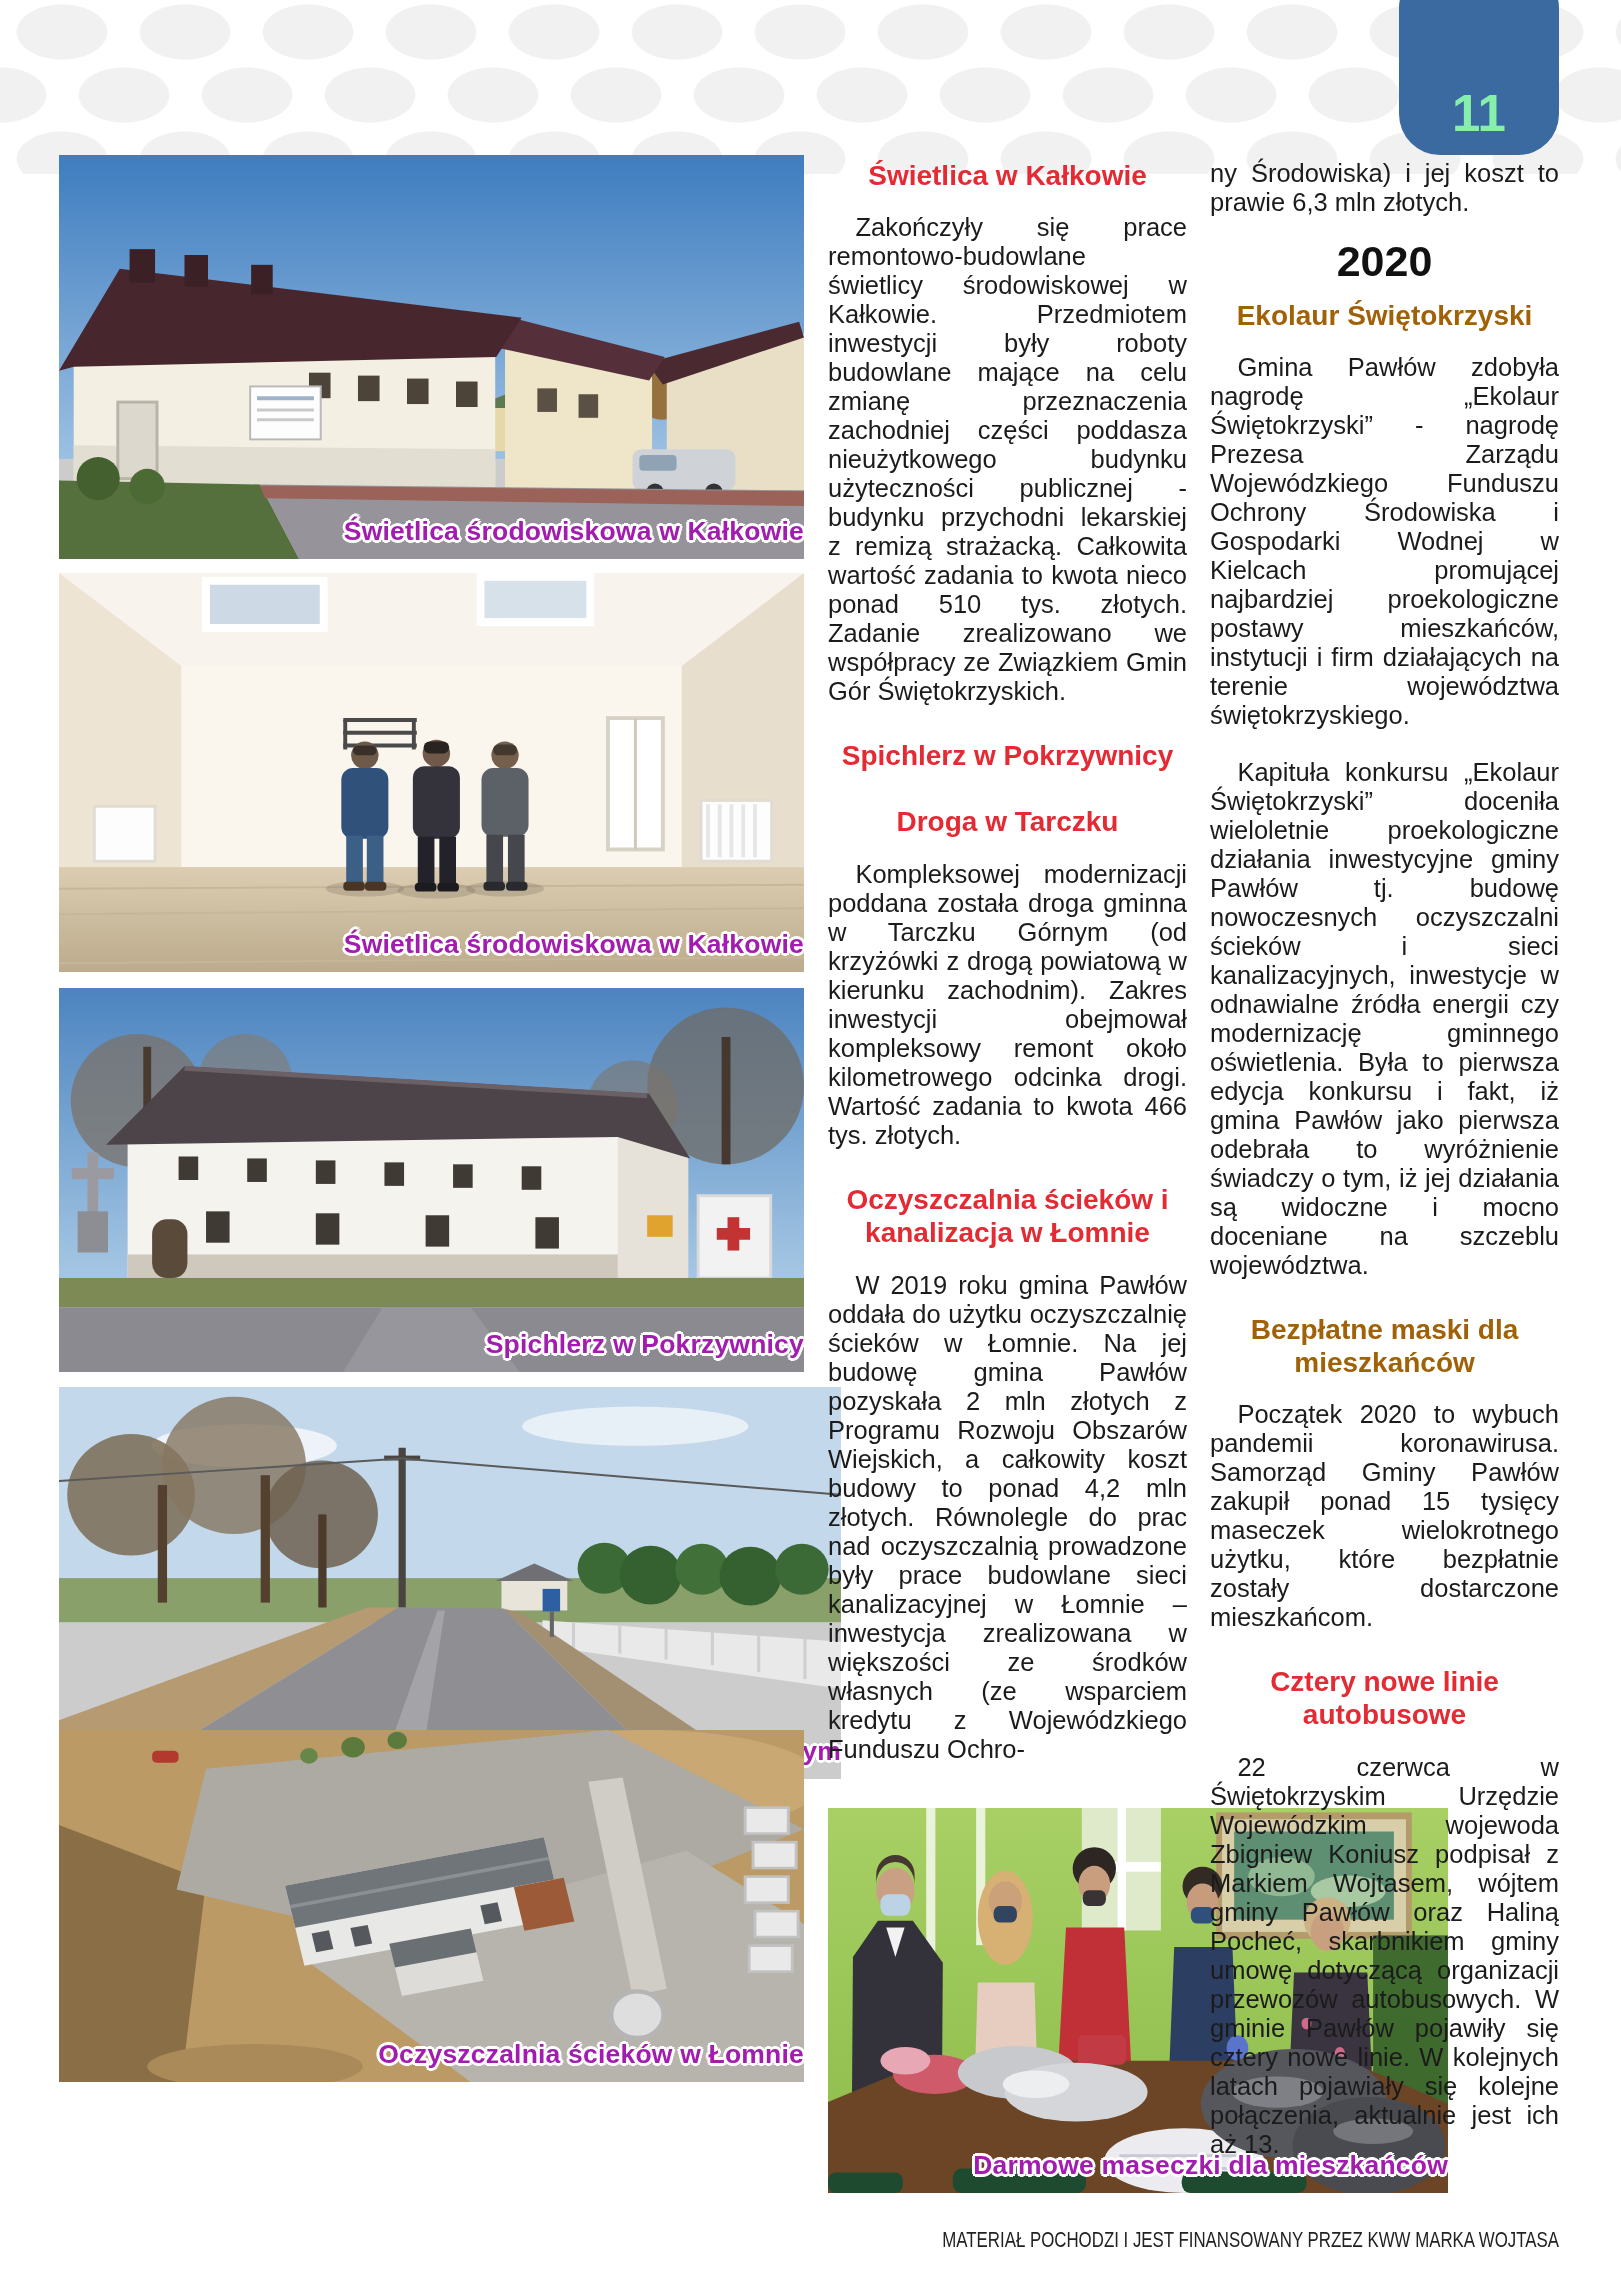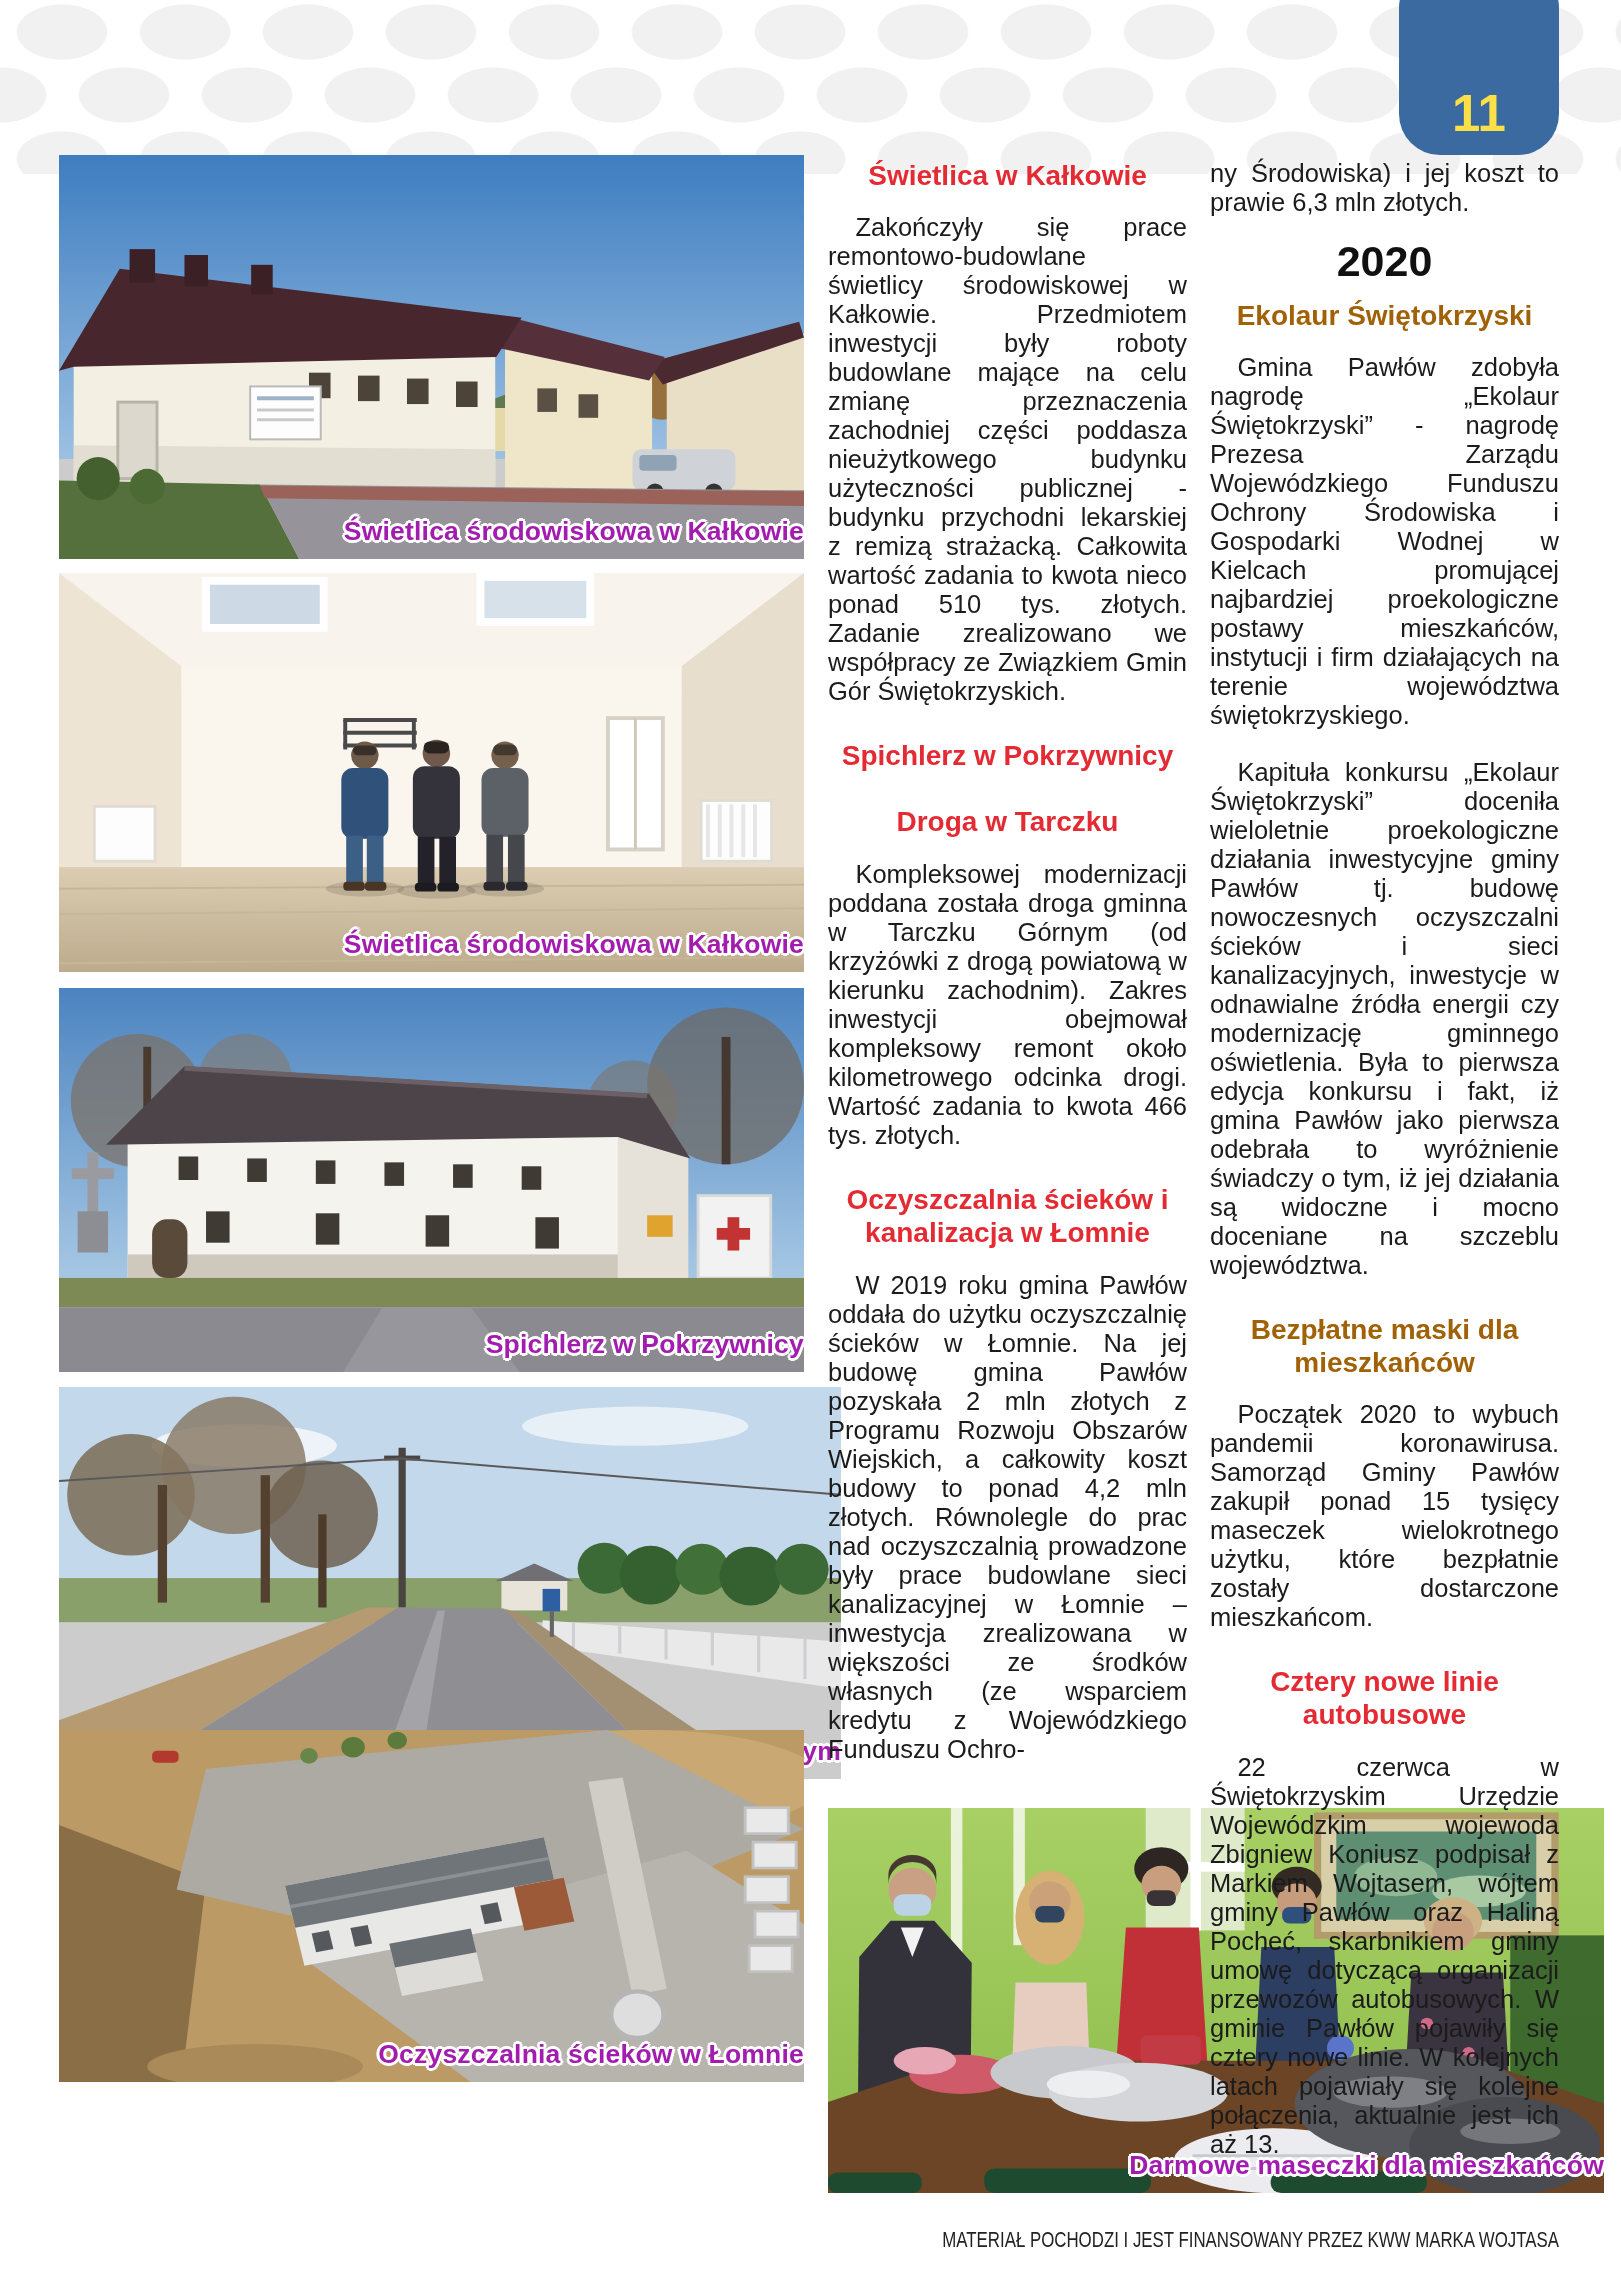--- a/index.html
+++ b/index.html
@@ -8,21 +8,21 @@
   
   .dots{position:absolute;left:0;top:0;width:1621px;height:174px;
         background-image:
           radial-gradient(46px 28px at 62px 64px,#f1f1f1 97%,rgba(255,255,255,0) 100%),
           radial-gradient(46px 28px at 62px 64px,#f1f1f1 97%,rgba(255,255,255,0) 100%);
         background-size:123px 127px,123px 127px;
         background-position:0 -32px,62px 31px;}
   
   .badge{position:absolute;left:1399px;top:-33px;width:160px;height:188px;border-radius:41px;
          display:flex;align-items:flex-end;justify-content:center;padding-bottom:15.7px;box-sizing:border-box;}
-  .badge span{color:#fde047;font-weight:700;font-size:51px;line-height:1;}
+  .badge span{color:#86efac;font-weight:700;font-size:51px;line-height:1;}
   
   .photo{position:absolute;overflow:hidden;background:#ccc;}
   .photo svg{position:absolute;left:0;top:0;width:100%;height:100%;display:block;}
   .cap{position:absolute;left:0;right:0;bottom:11.8px;text-align:right;font-weight:700;
        font-size:26.5px;color:#a21caf;letter-spacing:0.2px;
        text-shadow:-2.9px 0 0 #fff,2.9px 0 0 #fff,0 -2.9px 0 #fff,0 2.9px 0 #fff,
                    -2px -2px 0 #fff,2px -2px 0 #fff,-2px 2px 0 #fff,2px 2px 0 #fff;}
   
   .col{position:absolute;text-align:justify;font-size:25.5px;line-height:29px;}
   .col-mid{left:828px;top:155px;width:359px;}
@@ -283,21 +283,21 @@
       </g>
       <rect x="95" y="24" width="27" height="14" rx="5" fill="#b3392e"></rect>
       <circle cx="300" cy="20" r="12" fill="#5c7a3c"></circle>
         <circle cx="345" cy="12" r="10" fill="#5c7a3c"></circle>
       <circle cx="255" cy="30" r="9" fill="#66864a"></circle>
       <ellipse cx="200" cy="390" rx="110" ry="26" fill="#a98a58"></ellipse>
     </svg>
     <div class="cap">Oczyszczalnia ścieków w Łomnie</div>
   </div>
 
-  <div class="photo" style="left:828px;top:1808px;width:776px;height:385px;">
+  <div class="photo" style="left:828px;top:1808px;width:620px;height:385px;">
     <svg viewBox="0 0 745 393" preserveAspectRatio="none">
       <defs>
         <linearGradient id="wall6" x1="0" y1="0" x2="0" y2="1">
           <stop offset="0" stop-color="#a8d065"></stop>
             <stop offset="1" stop-color="#8cbb49"></stop>
         </linearGradient>
       </defs>
       <rect width="745" height="393" fill="url(#wall6)"></rect>
       <rect x="305" y="0" width="95" height="125" fill="#dfeacb"></rect>
       <rect x="348" y="0" width="10" height="125" fill="#ffffff"></rect>

